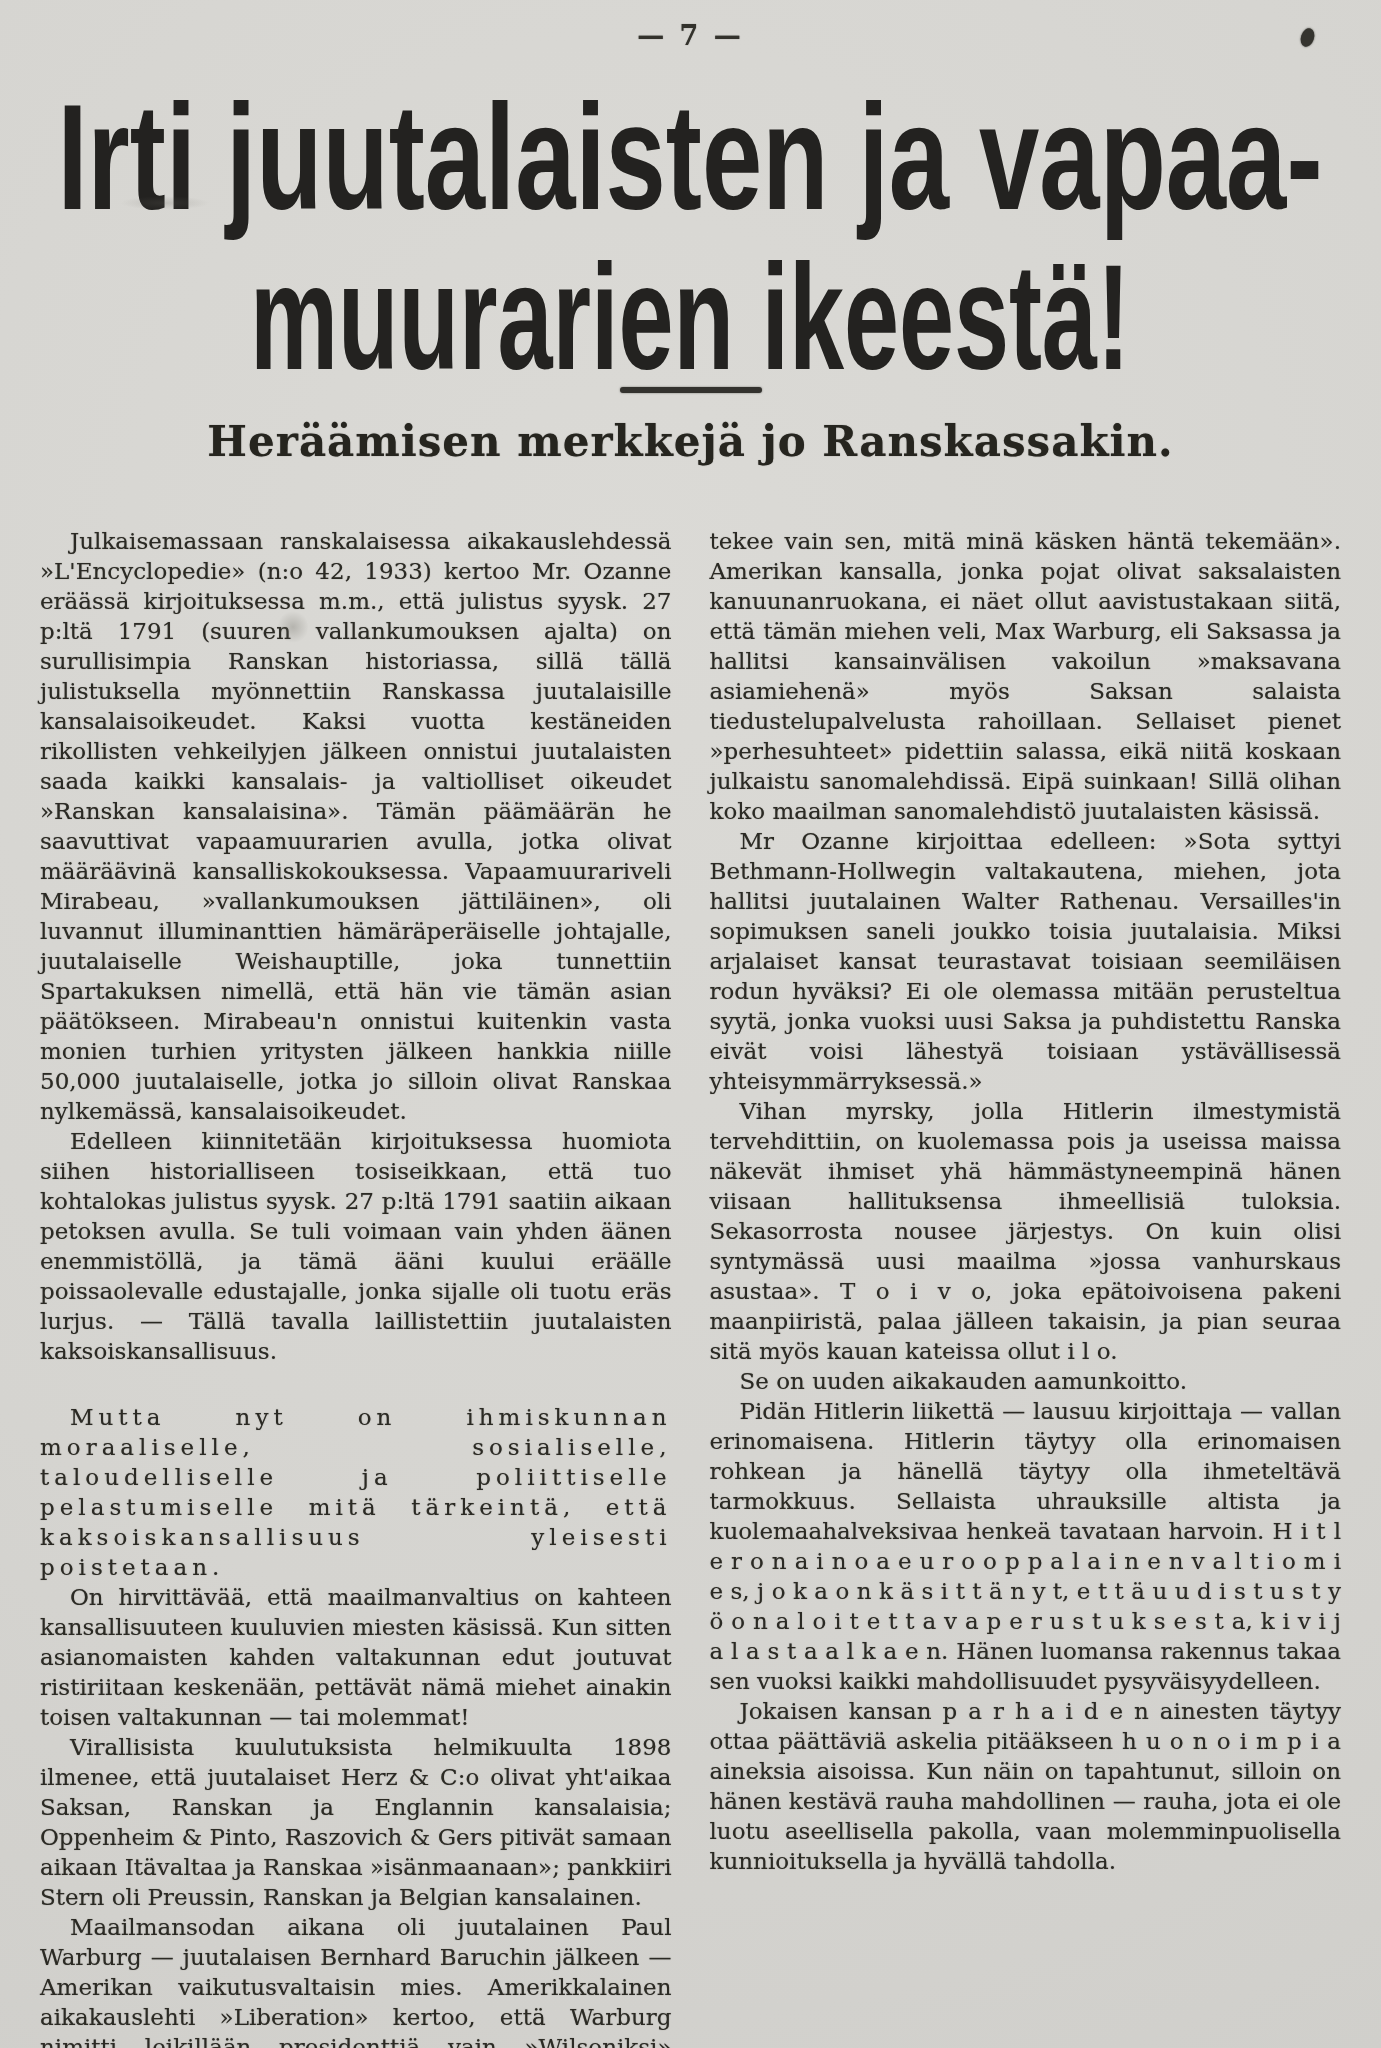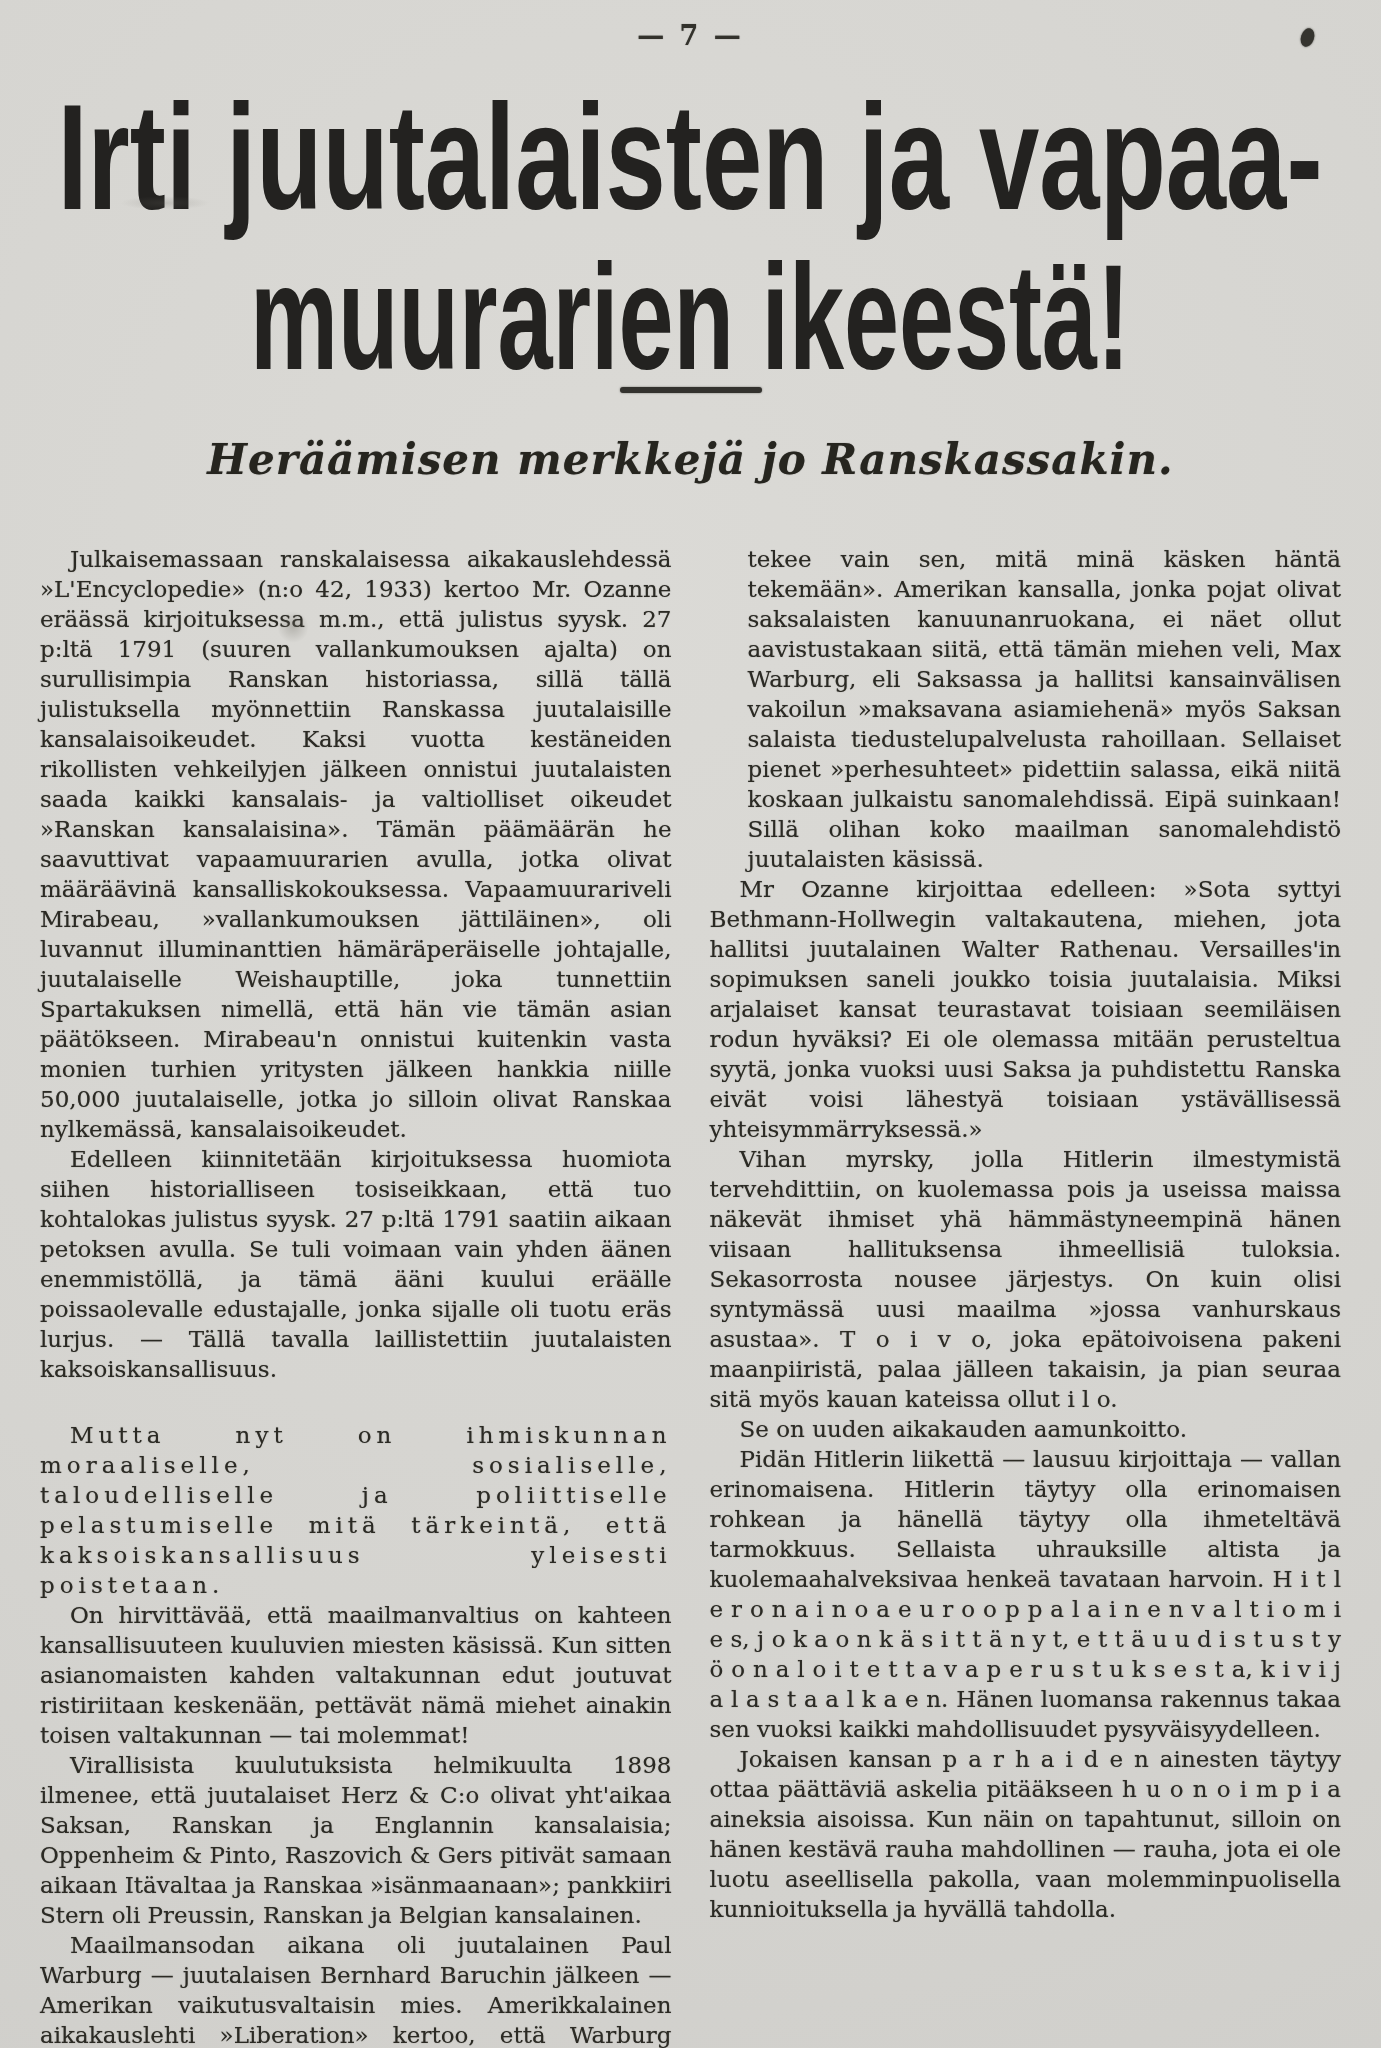--- a/index.html
+++ b/index.html
@@ -28,45 +28,44 @@
     fill: #232220;
   }
   .rule {
     width: 142px; height: 6px;
     background: #33322e;
     margin: 4px auto 0;
     border-radius: 3px;
     box-shadow: 0 0 2px rgba(40,40,35,.6);
   }
   .subheading {
-    margin: 42px 0 0;
+    margin: 24px 0 0;
     text-align: center;
     font-size: 42px;
     font-weight: bold;
     letter-spacing: 1px;
     color: #26251f;
     text-shadow: 0 0 1px rgba(35,34,30,.55);
-    font-style: italic;
   }
   .columns {
     display: flex;
     gap: 38px;
     padding: 0 40px;
     margin-top: 60px;
   }
   .col {
     flex: 1;
     text-align: justify;
     font-size: 23px;
     line-height: 30px;
     color: #2b2a24;
     text-shadow: 0 0 1px rgba(43,42,36,.5);
   }
   .col p { margin: 0; text-indent: 30px; }
-  .col p.no-indent { text-indent: 0; margin-left: 38px; }
+  .col p.no-indent { text-indent: 0; }
   .col p.spaced { letter-spacing: 5px; margin-top: 36px; }
   .ink-spot {
     position: absolute;
     top: 28px; left: 1301px;
     width: 13px; height: 19px;
     background: #35342f;
     border-radius: 50%;
     transform: rotate(18deg);
     box-shadow: 0 0 2px rgba(40,40,35,.8);
   }

